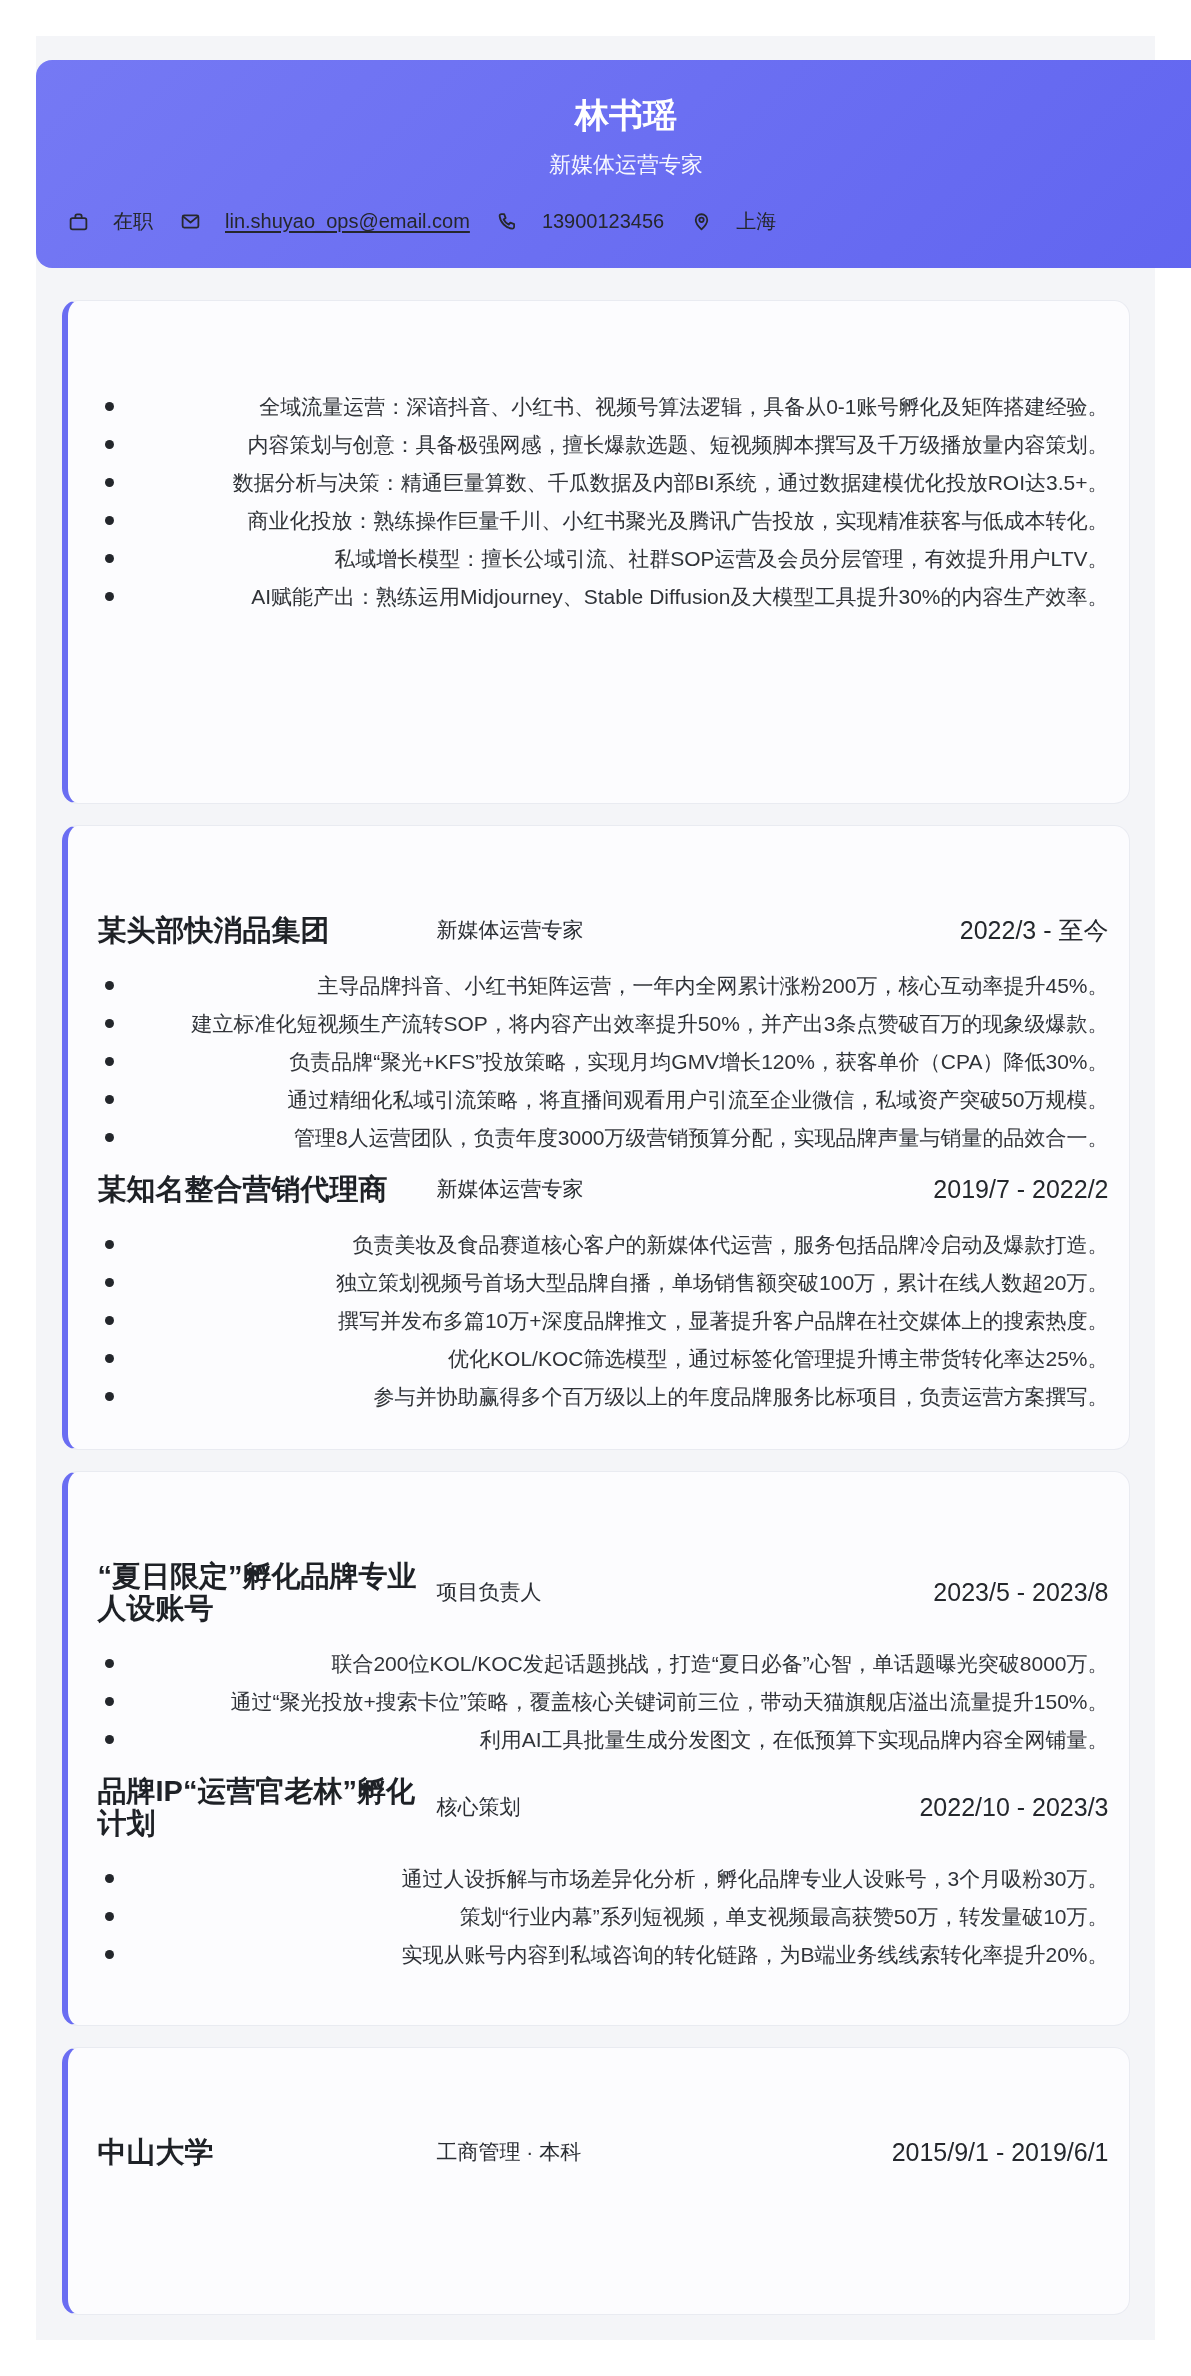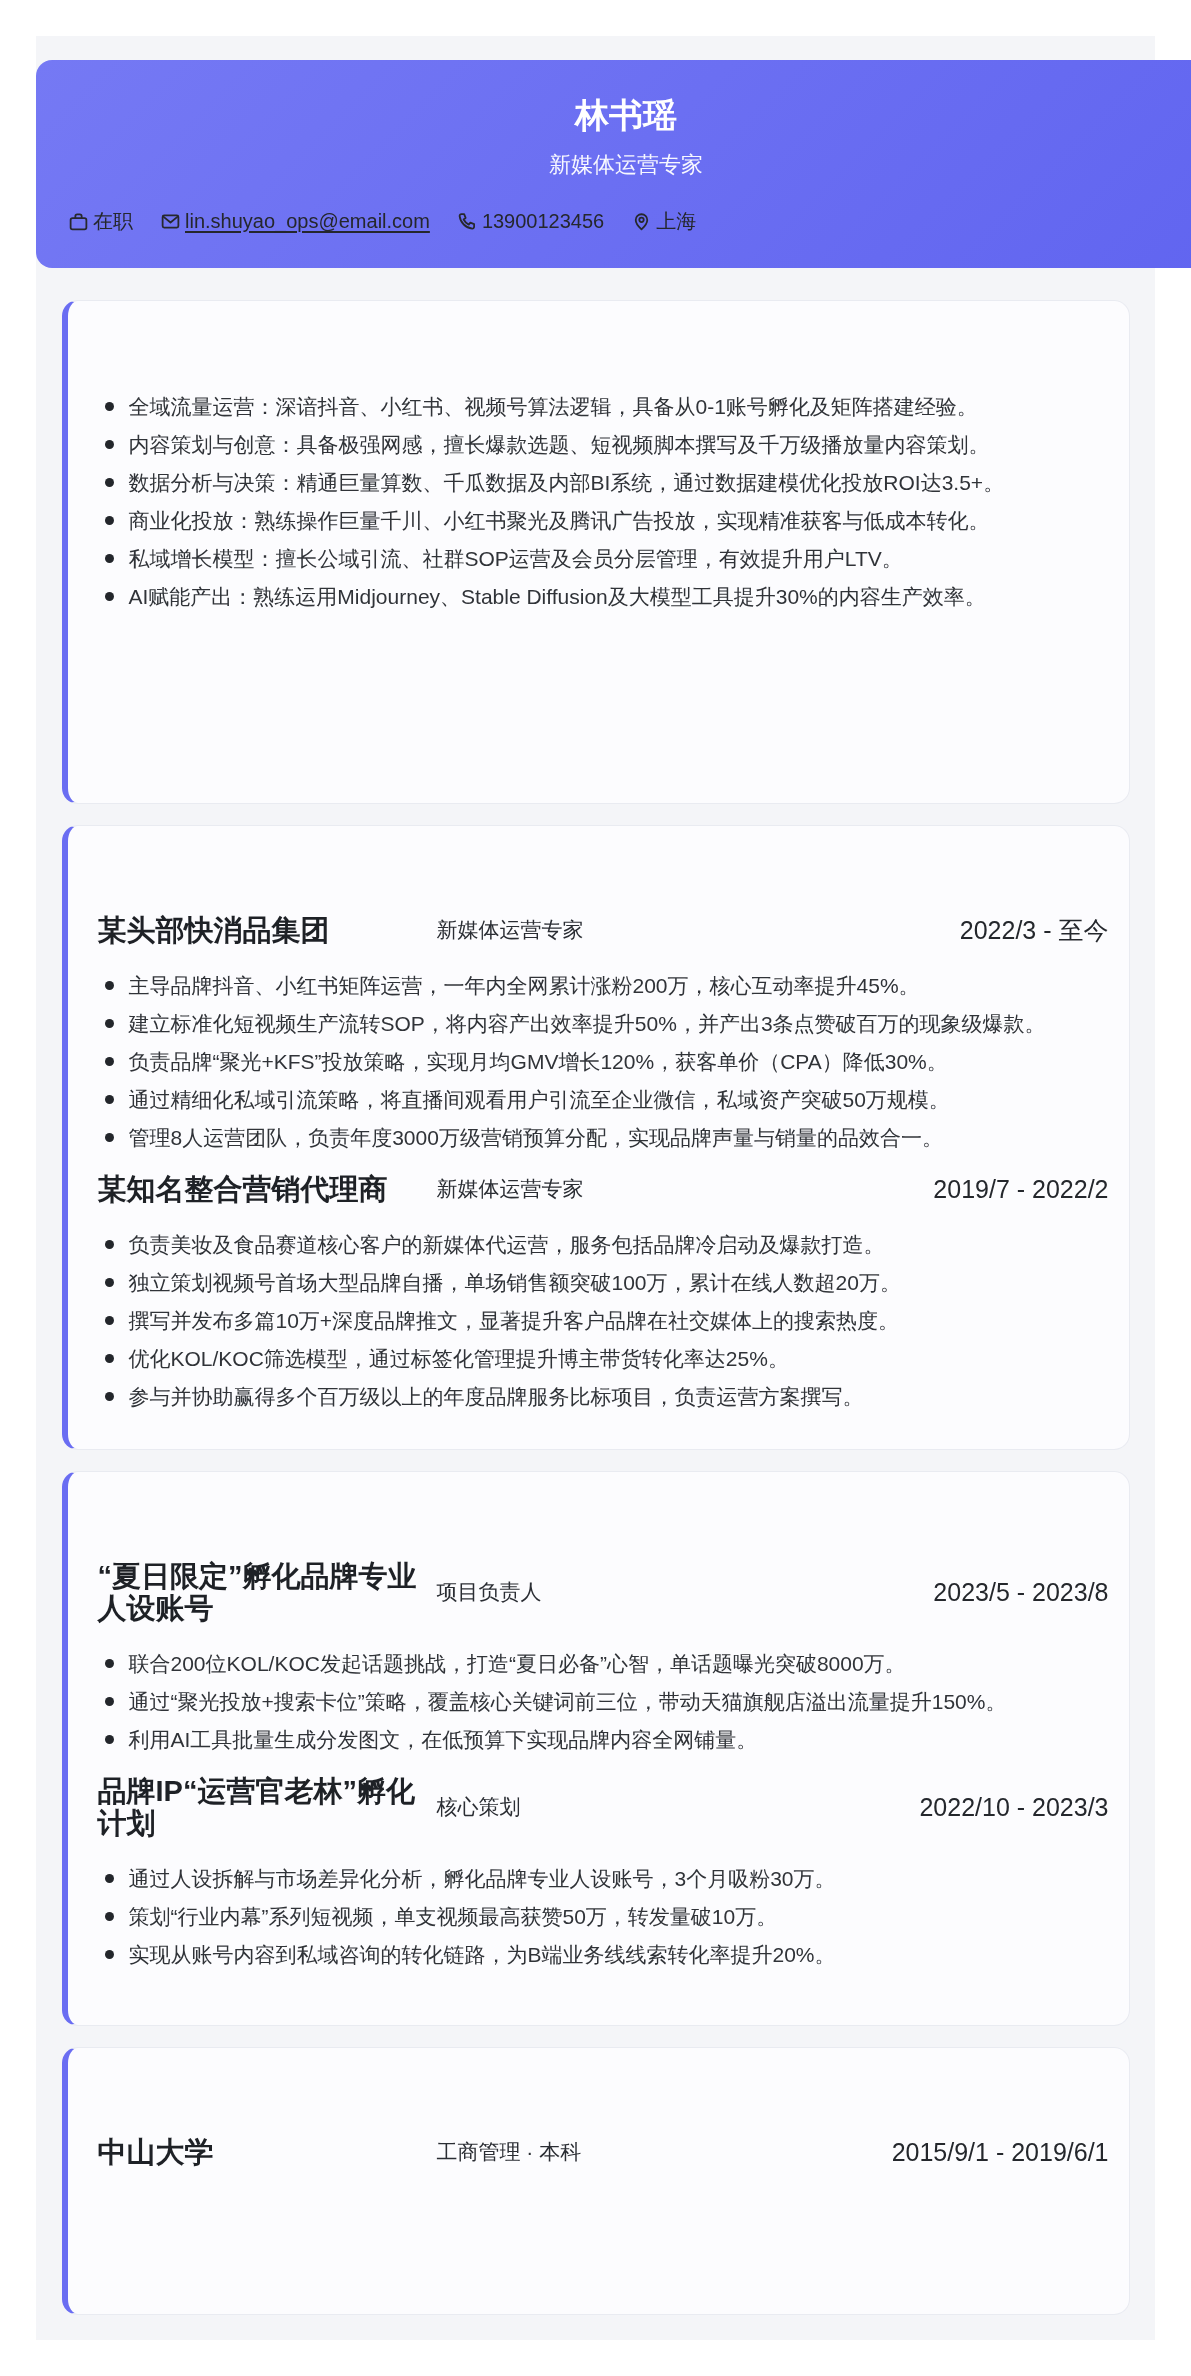--- a/index.html
+++ b/index.html
@@ -19,21 +19,21 @@
     background:linear-gradient(135deg,#7579f4 0%,#6165f0 100%);
     padding:34px 32px 0;
     display:flex;flex-direction:column;
   }
   .name{font-size:34px;font-weight:bold;color:#ffffff;text-align:center;line-height:42px;}
   .subtitle{font-size:22px;color:rgba(255,255,255,.95);text-align:center;line-height:30px;margin-top:14px;}
   .contact{
     margin-top:27px;display:flex;align-items:center;gap:27px;
     font-size:20px;color:#25272d;line-height:28px;
   }
-  .contact-item{display:inline-flex;align-items:center;gap:4px;}
+  .contact-item{display:inline-flex;align-items:center;gap:24px;}
   .contact-item svg{display:block;}
   .contact-link{text-decoration:underline;text-underline-offset:3px;color:#25272d;cursor:pointer;}
   
   .card{
     width:1068px;margin:0 auto 21px;box-sizing:border-box;
     background:#fcfcfe;border:1px solid #e9ebf1;border-left:6px solid #6a6df2;
     border-radius:16px;
     padding:88px 20px 14px 30px;
     color:#303338;
   }
@@ -46,21 +46,21 @@
   .entry-header{
     display:grid;grid-template-columns:339px 1fr auto;align-items:center;
     margin:0 0 22px;
   }
   .entry + .entry{margin-top:18px;}
   .entry-company{font-size:29px;font-weight:bold;color:#1e2126;line-height:32px;}
   .entry-role{font-size:21px;color:#2a2d33;line-height:32px;}
   .entry-date{font-size:25px;color:#24272c;line-height:32px;white-space:nowrap;text-align:right;}
   
   .bullets{list-style:none;margin:0;padding:0;font-size:21px;line-height:35px;}
-  .bullets li{position:relative;padding-left:31px;margin-bottom:3px;}
+  .bullets li{position:relative;padding-left:31px;margin-bottom:3px;text-align:right;}
   .bullets li::before{
     content:"";position:absolute;left:7px;top:13px;width:9px;height:9px;
     border-radius:50%;background:#23262b;
   }
 </style>
 </head>
 <body>
 
 <div class="page">
 

